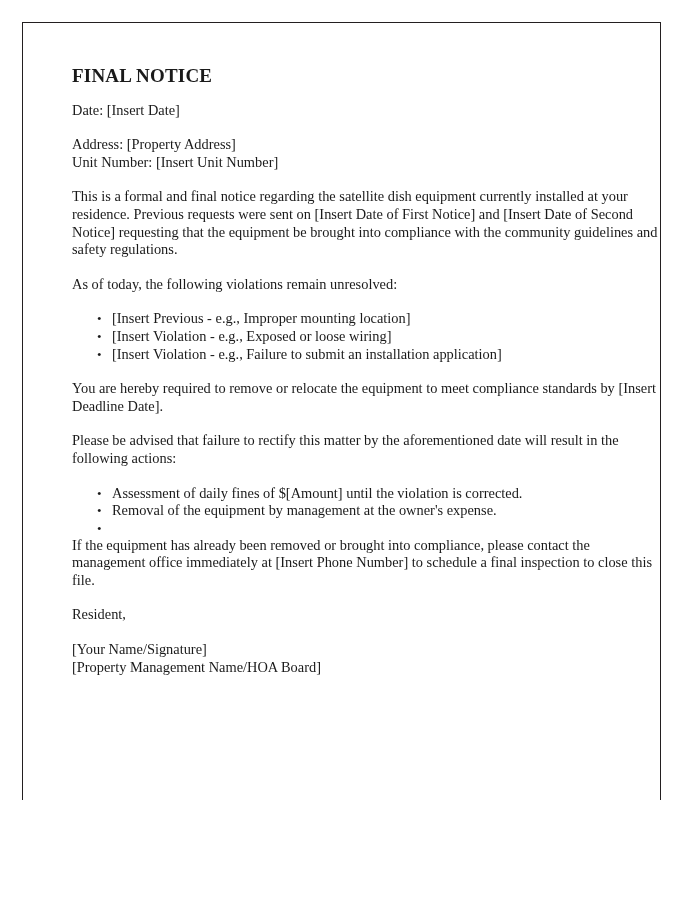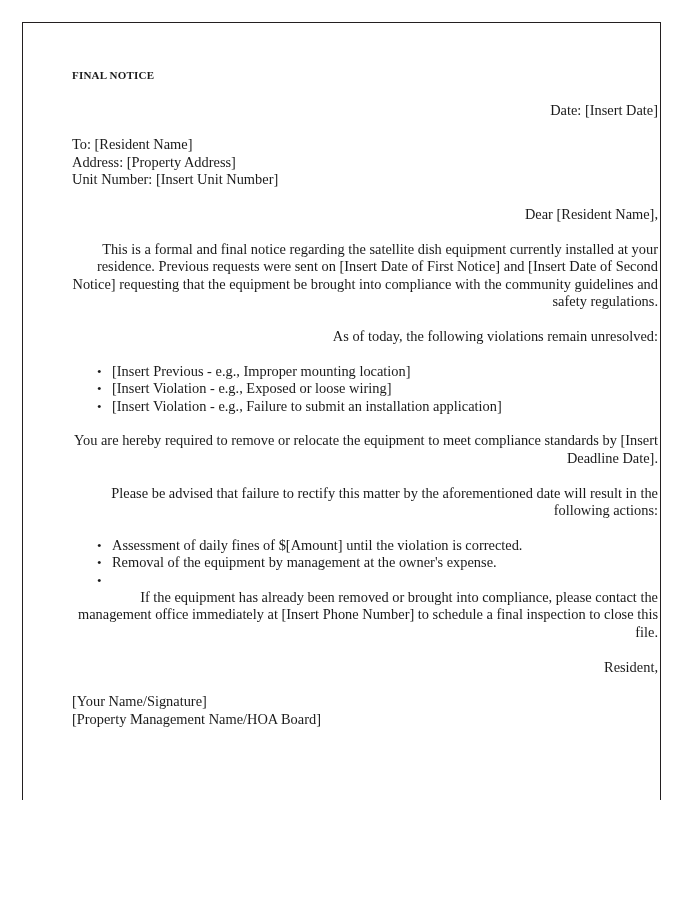--- a/index.html
+++ b/index.html
@@ -35,28 +35,28 @@
     position: absolute;
     left: 49px;
     top: 44px;
     width: 586px;
     font-size: 14.4px;
     line-height: 17.6px;
   }
 
   .doc-title {
     font-weight: bold;
-    font-size: 11px;
+    font-size: 19px;
     letter-spacing: 0.2px;
     margin: 0 0 17px 0;
   }
 
   .para {
     margin: 0 0 17px 0;
-    text-align: right;
+    text-align: left;
   }
 
   .block-lines {
     margin: 0 0 17px 0;
   }
   .block-lines .line {
     display: block;
     white-space: pre;
   }
 
@@ -93,27 +93,25 @@
 <body>
 
 <div id="page-frame">
   <div id="doc-body">
 
     <div class="doc-title">FINAL NOTICE</div>
 
     <div class="para">Date: [Insert Date]</div>
 
     <div class="block-lines">
-      <span class="line">To: [Resident Name]</span>
       <span class="line">Address: [Property Address]</span>
       <span class="line">Unit Number: [Insert Unit Number]</span>
     </div>
 
 
-    <div class="para">Dear [Resident Name],</div>
 
     <div class="para">This is a formal and final notice regarding the satellite dish equipment currently installed at your residence. Previous requests were sent on [Insert Date of First Notice] and [Insert Date of Second Notice] requesting that the equipment be brought into compliance with the community guidelines and safety regulations.</div>
 
     <div class="para">As of today, the following violations remain unresolved:</div>
 
     <ul class="doc-list">
       <li>
         <span class="bullet-glyph">•</span>
         <span>[Insert Previous - e.g., Improper mounting location]</span>
       </li>

